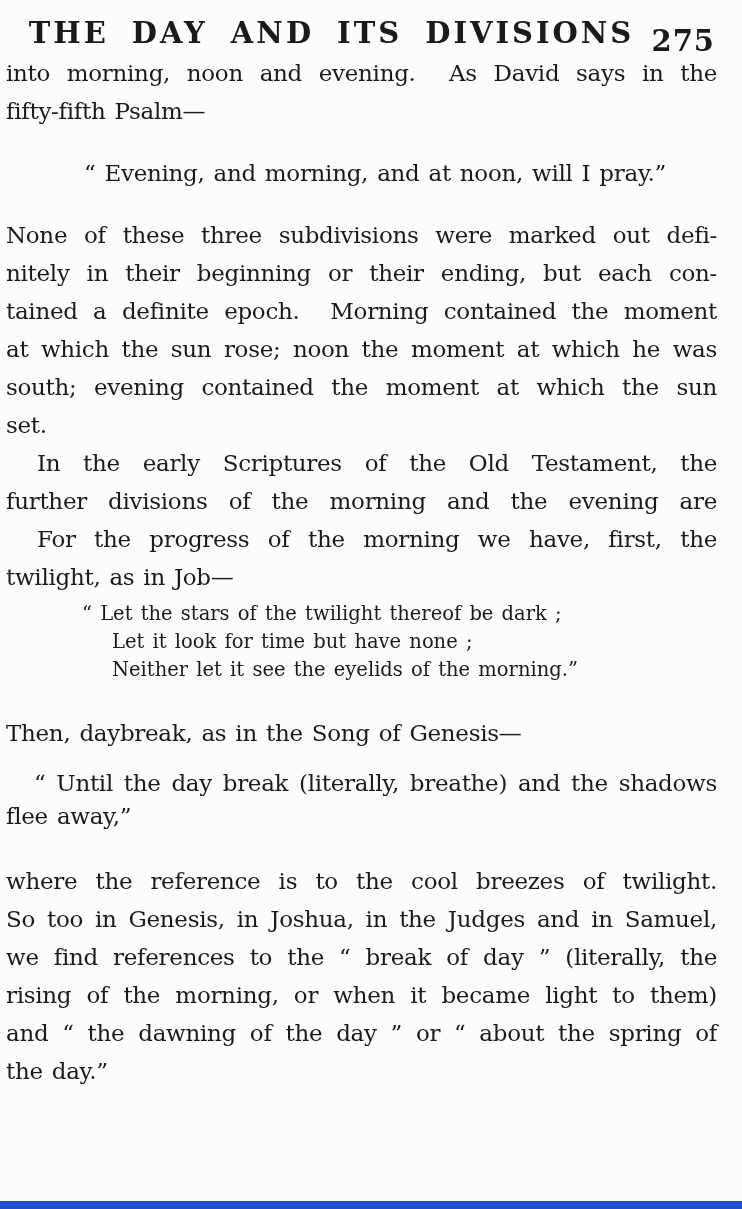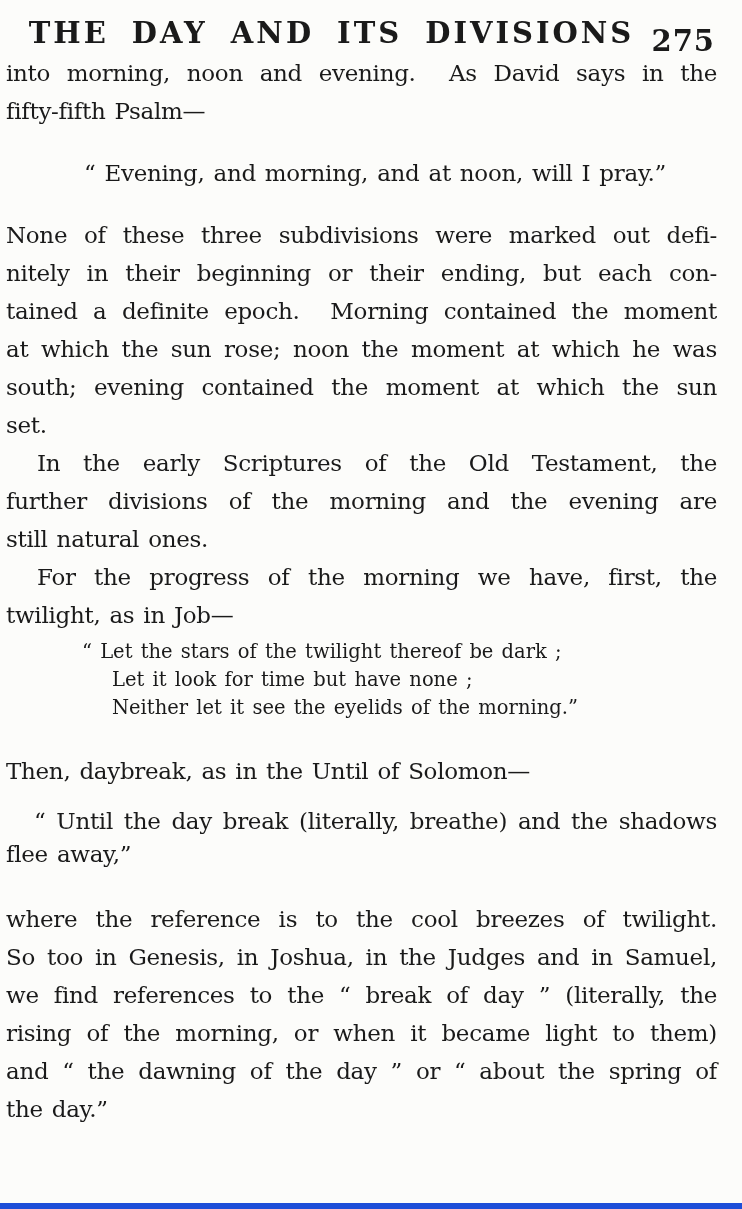--- a/index.html
+++ b/index.html
@@ -8,21 +8,21 @@
     position: relative;
     width: 742px;
     height: 1209px;
     margin: 0 auto;
     background: #fcfcfa;
     color: #1a1a1a;
     font-family: "DejaVu Serif", "Liberation Serif", serif;
     overflow: hidden;
     box-sizing: border-box;
     padding: 12px 25px 0 6px;
-    border-bottom: 6px solid #1d4ed8;
+    border-bottom: 8px solid #1d4ed8;
   }
   
   .hdr {
     position: relative;
     height: 42px;
     line-height: 42px;
   }
   .hdr-title {
     text-align: center;
     font-size: 29px;
@@ -94,36 +94,35 @@
       <div class="ln j">nitely in their beginning or their ending, but each con-</div>
       <div class="ln j">tained a definite epoch.&nbsp; Morning contained the moment</div>
       <div class="ln j">at which the sun rose; noon the moment at which he was</div>
       <div class="ln j">south; evening contained the moment at which the sun</div>
       <div class="ln">set.</div>
     </div>
 
     <div class="p">
       <div class="ln j ind">In the early Scriptures of the Old Testament, the</div>
       <div class="ln j">further divisions of the morning and the evening are</div>
-      <div class="ln">still natural ones.</div>
     </div>
 
     <div class="p">
       <div class="ln j ind">For the progress of the morning we have, first, the</div>
       <div class="ln">twilight, as in Job—</div>
     </div>
 
     <div class="q2">
       <div class="ln ql1">“ Let the stars of the twilight thereof be dark ;</div>
       <div class="ln ql2">Let it look for time but have none ;</div>
       <div class="ln ql2">Neither let it see the eyelids of the morning.”</div>
     </div>
 
     <div class="p p5">
-      <div class="ln">Then, daybreak, as in the Until of Solomon—</div>
+      <div class="ln">Then, daybreak, as in the Song of Genesis—</div>
     </div>
 
     <div class="q3">
       <div class="ln j ql-first">“ Until the day break (literally, breathe) and the shadows</div>
       <div class="ln">flee away,”</div>
     </div>
 
     <div class="p p6">
       <div class="ln j">where the reference is to the cool breezes of twilight.</div>
       <div class="ln j">So too in Genesis, in Joshua, in the Judges and in Samuel,</div>

